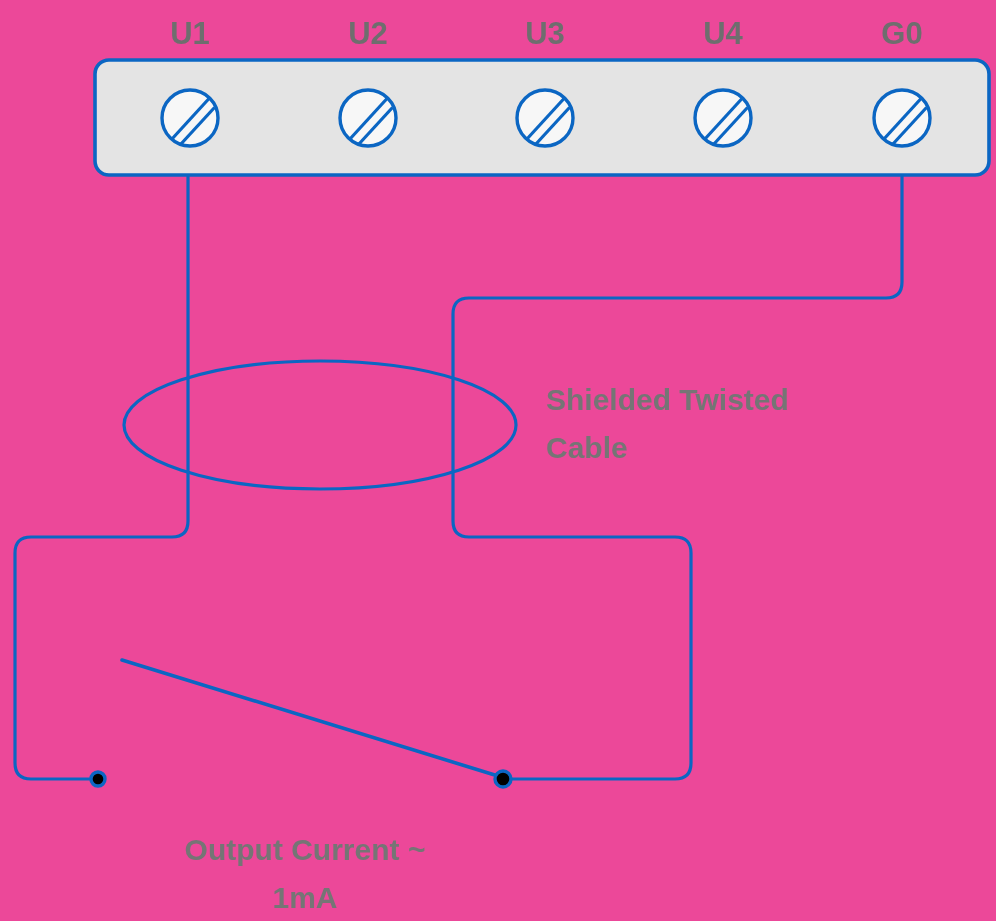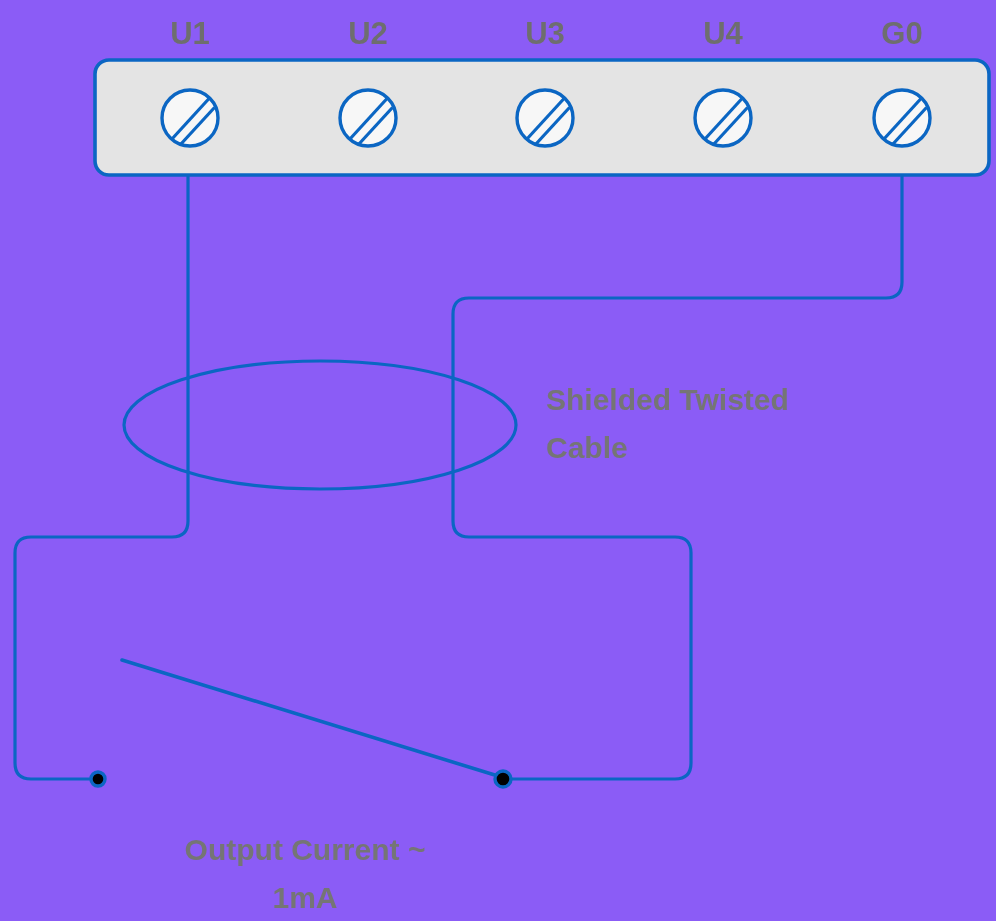--- a/index.html
+++ b/index.html
@@ -8,21 +8,21 @@
     padding: 0;
     background: #000000;
   }
   body {
     font-family: "Liberation Sans", sans-serif;
   }
   #diagram-root {
     position: relative;
     width: 996px;
     height: 921px;
-    background: #8b5cf6;
+    background: #ec4899;
     overflow: hidden;
   }
   #diagram-svg {
     position: absolute;
     top: 0;
     left: 0;
     width: 996px;
     height: 921px;
     display: block;
   }

